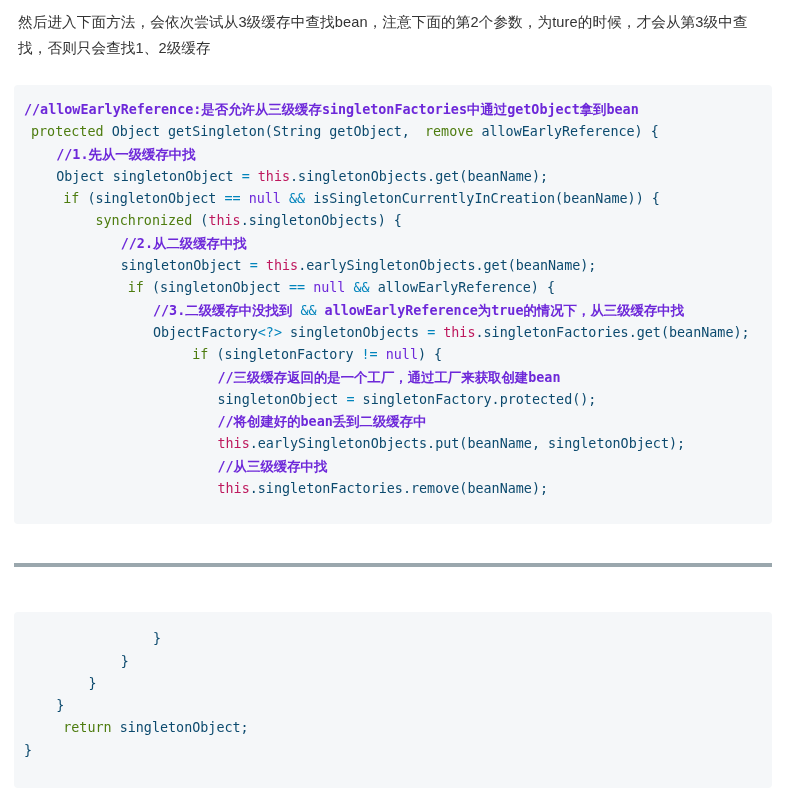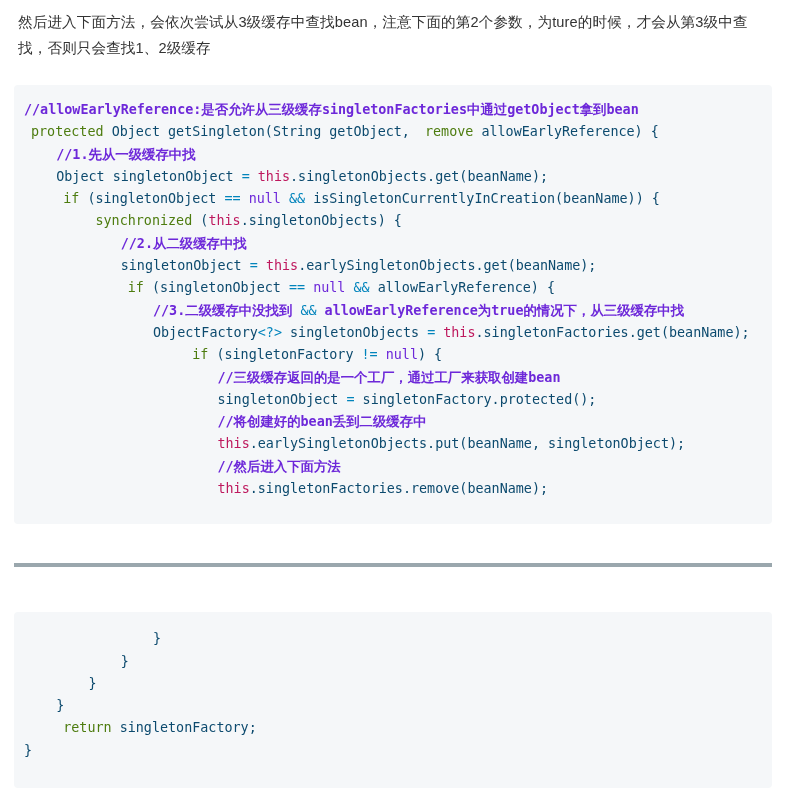--- a/index.html
+++ b/index.html
@@ -99,30 +99,30 @@
 <span class="c-plain">            </span><span class="c-comment">//2.从二级缓存中找</span>
 <span class="c-plain">            singletonObject</span> <span class="c-op">=</span> <span class="c-this">this</span><span class="c-plain">.earlySingletonObjects.get(beanName);</span>
 <span class="c-plain">            </span><span class="c-keyword">if</span> <span class="c-plain">(singletonObject</span> <span class="c-op">==</span> <span class="c-null">null</span> <span class="c-op">&amp;&amp;</span> <span class="c-plain">allowEarlyReference) {</span>
 <span class="c-plain">                </span><span class="c-comment">//3.二级缓存中没找到 </span><span class="c-op">&amp;&amp;</span><span class="c-comment"> allowEarlyReference为true的情况下，从三级缓存中找</span>
 <span class="c-plain">                </span><span class="c-type">ObjectFactory</span><span class="c-op">&lt;?&gt;</span> <span class="c-plain">singletonObjects</span> <span class="c-op">=</span> <span class="c-this">this</span><span class="c-plain">.singletonFactories.get(beanName);</span>
 <span class="c-plain">                    </span><span class="c-keyword">if</span> <span class="c-plain">(singletonFactory</span> <span class="c-op">!=</span> <span class="c-null">null</span><span class="c-plain">) {</span>
 <span class="c-plain">                        </span><span class="c-comment">//三级缓存返回的是一个工厂，通过工厂来获取创建bean</span>
 <span class="c-plain">                        singletonObject</span> <span class="c-op">=</span> <span class="c-plain">singletonFactory.protected();</span>
 <span class="c-plain">                        </span><span class="c-comment">//将创建好的bean丢到二级缓存中</span>
 <span class="c-plain">                        </span><span class="c-this">this</span><span class="c-plain">.earlySingletonObjects.put(beanName, singletonObject);</span>
-<span class="c-plain">                        </span><span class="c-comment">//然后进入下面方法</span>
+<span class="c-plain">                        </span><span class="c-comment">//从三级缓存中找</span>
 <span class="c-plain">                        </span><span class="c-this">this</span><span class="c-plain">.singletonFactories.remove(beanName);</span></div>
 
   <div class="divider-wrap">
     <div class="divider"></div>
   </div>
   <div class="gap-after-divider"></div>
 
   <div class="codeblock second"><span class="c-plain">                }</span>
 <span class="c-plain">            }</span>
 <span class="c-plain">        }</span>
 <span class="c-plain">    }</span>
-<span class="c-plain">    </span><span class="c-keyword">return</span> <span class="c-plain">singletonFactory;</span>
+<span class="c-plain">    </span><span class="c-keyword">return</span> <span class="c-plain">singletonObject;</span>
 <span class="c-plain">}</span></div>
 
   <p class="para bottom"></p>
 
 </div>
 
 </body></html>

